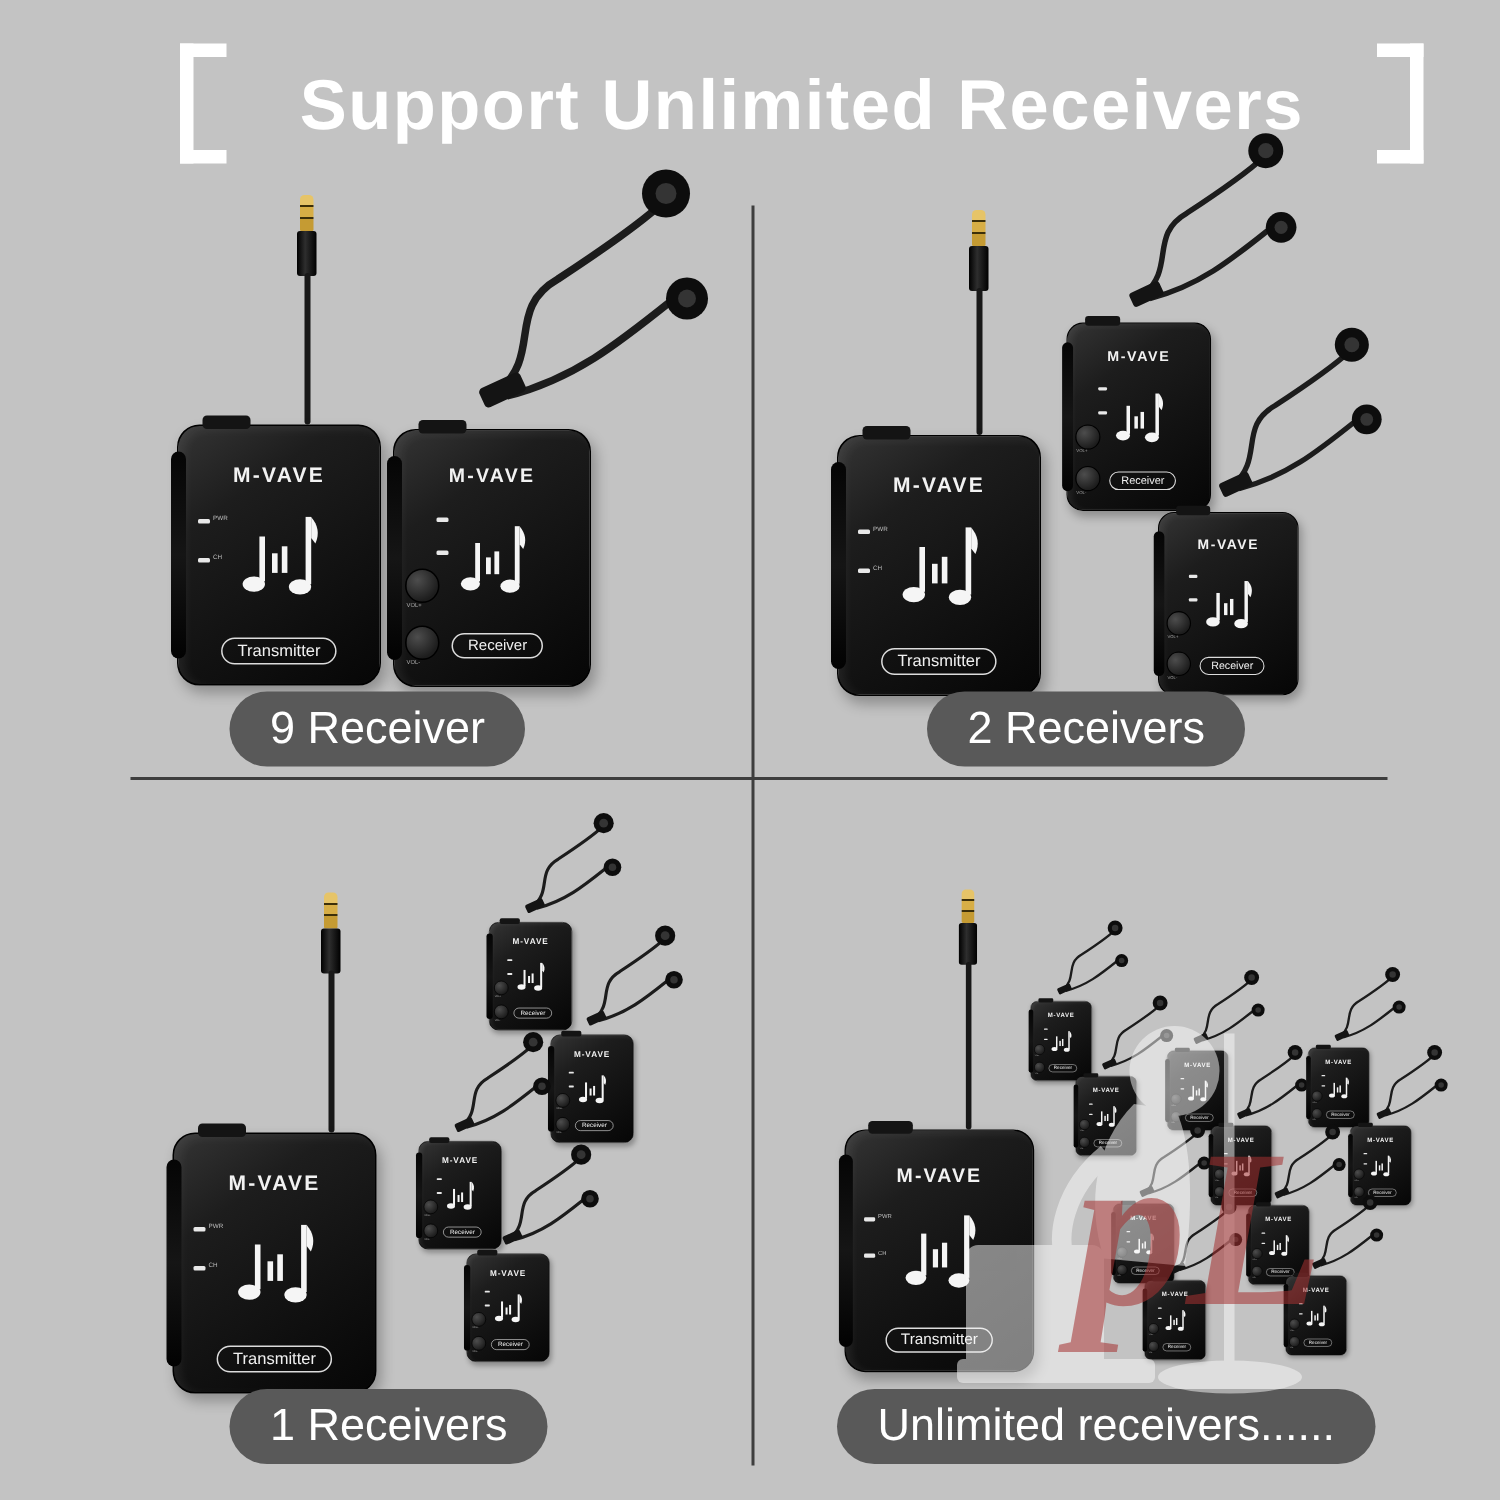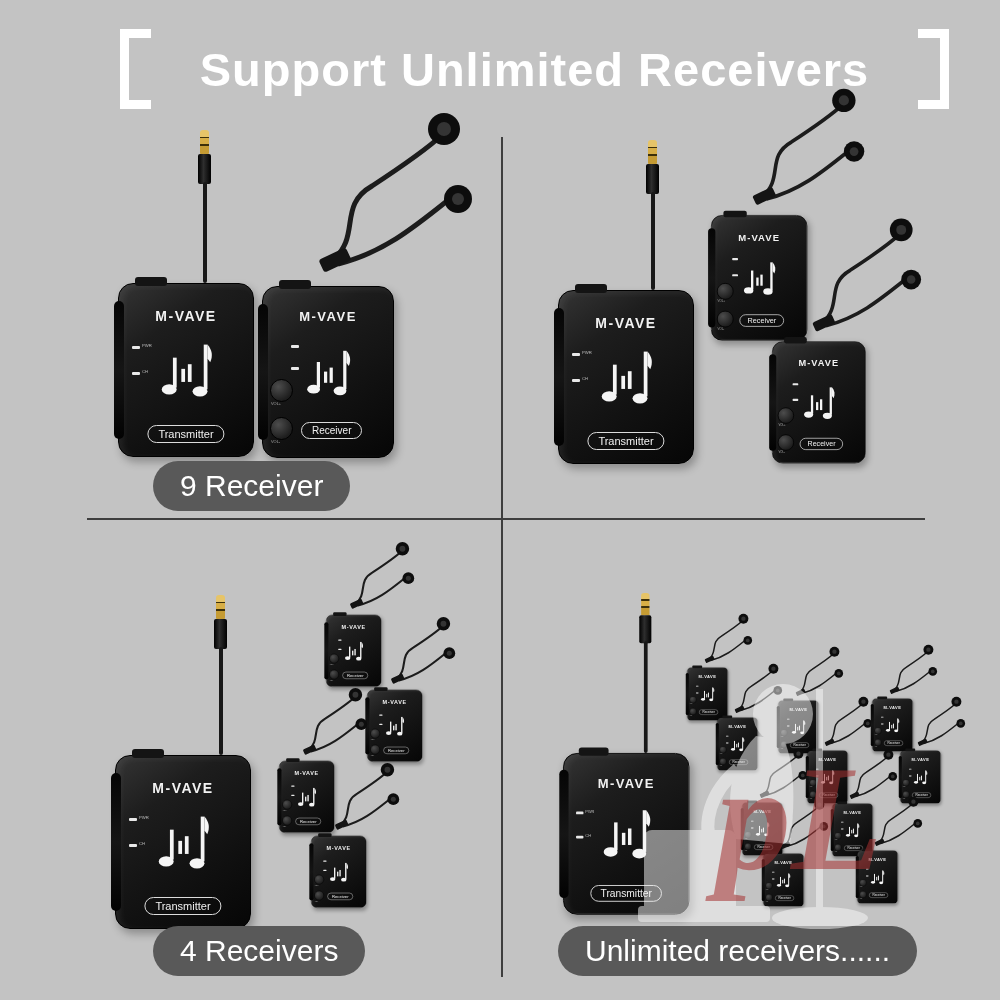--- a/index.html
+++ b/index.html
@@ -101,21 +101,22 @@
 
   <div id="div-v" class="divider"></div>
   <div id="div-h" class="divider"></div>
 
   <div id="q1" class="quadrant"></div>
   <div id="q2" class="quadrant"></div>
   <div id="q3" class="quadrant"></div>
   <div id="q4" class="quadrant"></div>
 
   <div id="badge-q1" class="badge">9 Receiver</div>
-  <div id="badge-q3" class="badge">4 Receivers</div>
+  <div id="badge-q2" class="badge">2 Receivers</div>
+  <div id="badge-q3" class="badge">1 Receivers</div>
   <div id="badge-q4" class="badge">Unlimited receivers......</div>
 
   <div class="unit tx" style="left: 118px; top: 130px; --s: 1; --ch: 153px; --jx: 80px;">
     <div class="jack">
       <div class="tip"></div>
       <div class="sleeve"></div>
     </div>
     <div class="cord"></div>
     <div class="body">
       <div class="brand">M-VAVE</div>

